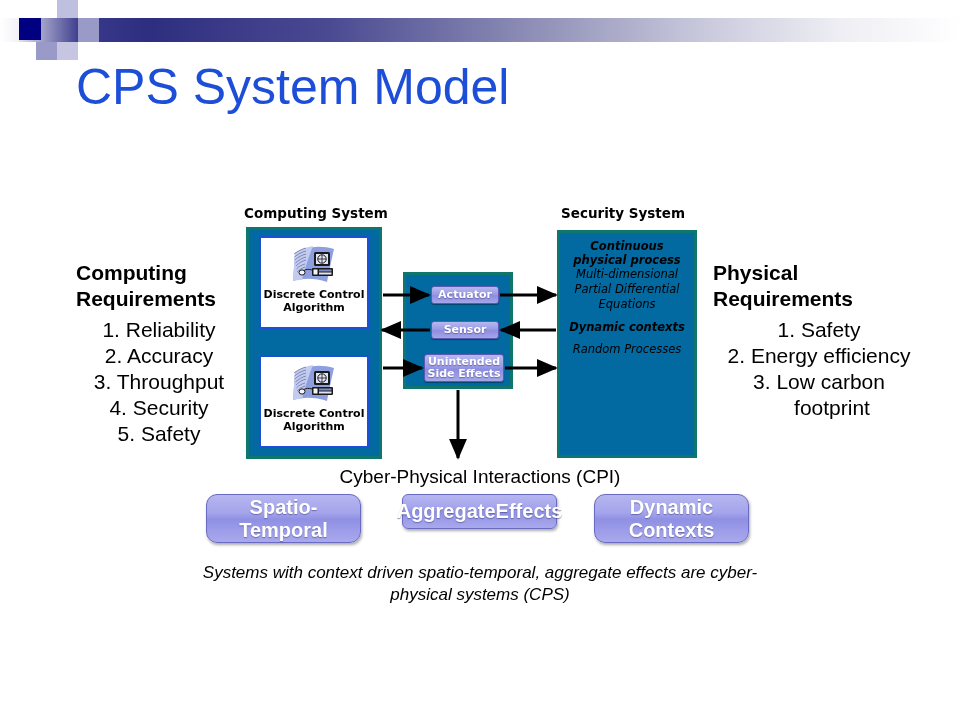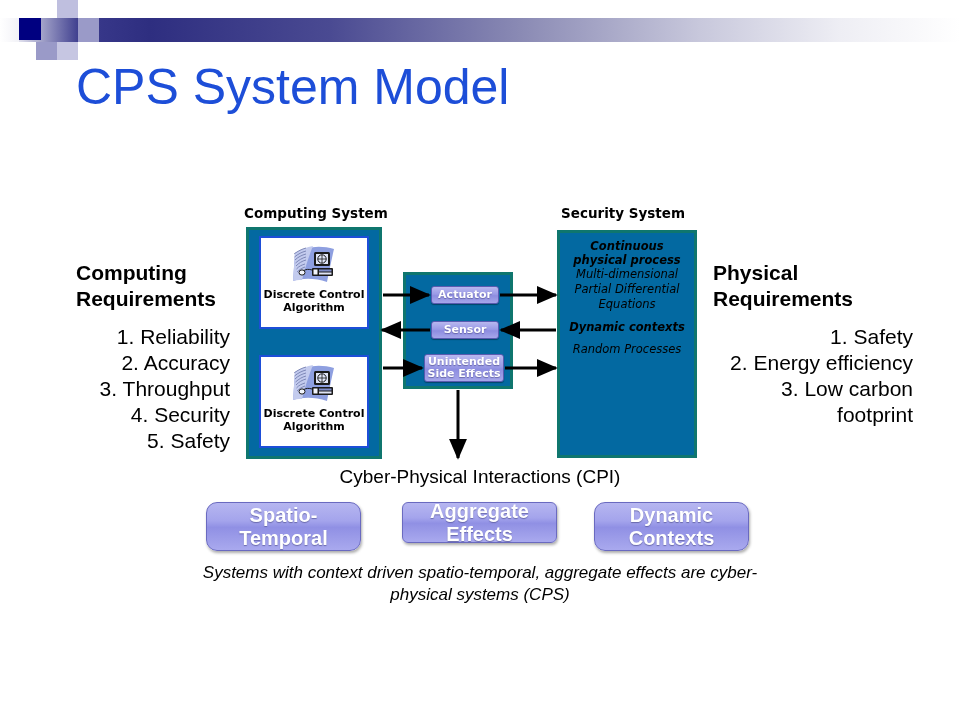--- a/index.html
+++ b/index.html
@@ -75,24 +75,24 @@
     line-height: 26px;
     color: #000000;
     font-family: "Liberation Sans", sans-serif;
   }
   .req-title {
     font-weight: bold;
     text-align: left;
     white-space: nowrap;
   }
   .req-list {
-    margin: 12px;
+    margin: 5px;
     padding: 0;
     list-style: none;
-    text-align: right;
+    text-align: center;
   }
   .req-list li {
     white-space: nowrap;
   }
   .req-list li .num { display: inline-block; }
 
   
   .outer-box {
     position: absolute;
     border: 3px solid #0f766e;
@@ -182,21 +182,20 @@
     font-family: "Liberation Sans", sans-serif;
     font-weight: bold;
     font-size: 20px;
     line-height: 23px;
     text-align: center;
     display: flex;
     align-items: center;
     justify-content: center;
     text-shadow: 0 1px 1px rgba(70,70,130,0.6);
     box-shadow: 1px 2px 3px rgba(0,0,0,0.33);
-    margin-top: 8px;
   }
 
   
   #cpi-label {
     position: absolute;
     left: 0;
     top: 466px;
     width: 960px;
     text-align: center;
     font-size: 19px;
@@ -391,21 +390,21 @@
 
   <line x1="458" y1="390" x2="458" y2="458" stroke="#000" stroke-width="3" marker-end="url(#ah-d)"></line>
 </svg>
 
 <div id="cpi-label">Cyber-Physical Interactions (CPI)</div>
 
 <div class="bigchip" style="left:206px; top:494px; width:155px; height:49px; flex-direction:column;">
   <span>Spatio-</span>
   <span>Temporal</span>
 </div>
-<div class="bigchip" style="left:402px; top:494px; width:155px; height:41px; flex-direction:column;border-radius:6px;">
+<div class="bigchip" style="left:402px; top:494px; width:155px; height:35px; flex-direction:row;border-radius:6px;">
   <span>Aggregate</span>
   <span>Effects</span>
 </div>
 <div class="bigchip" style="left:594px; top:494px; width:155px; height:49px; flex-direction:column;">
   <span>Dynamic</span>
   <span>Contexts</span>
 </div>
 
 <div id="summary-caption">
   <span>Systems with context driven spatio-temporal, aggregate</span>

